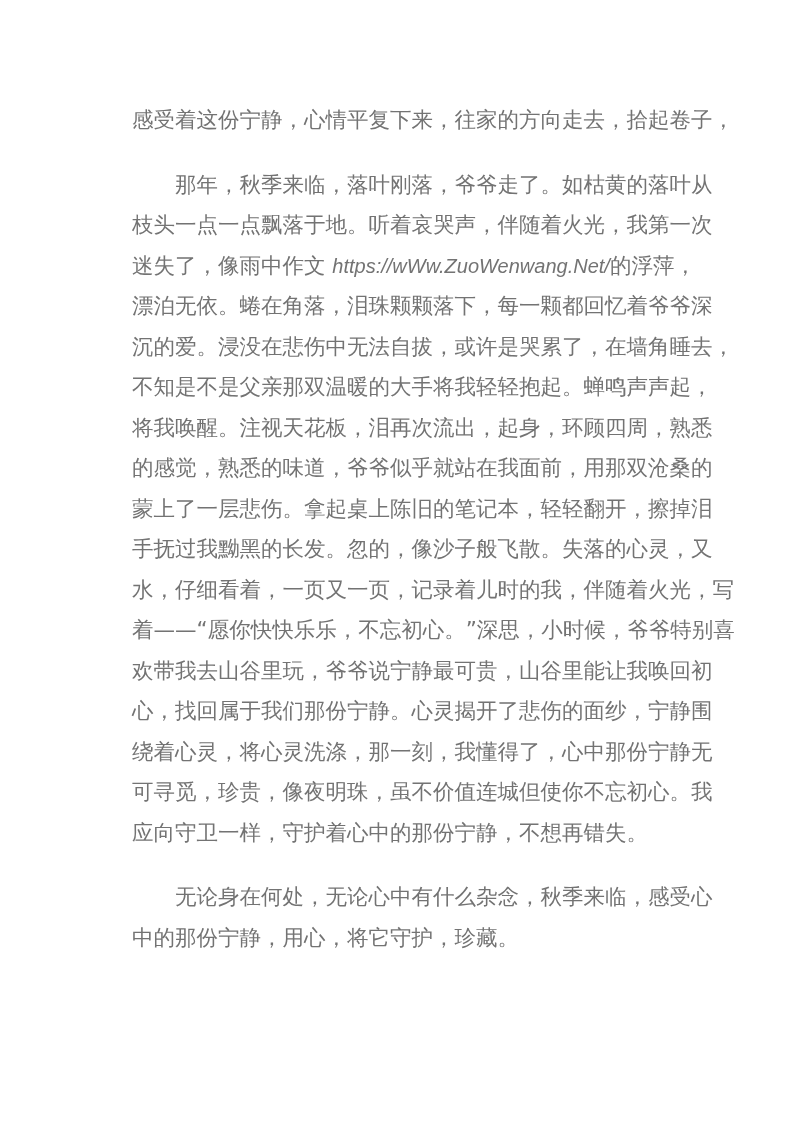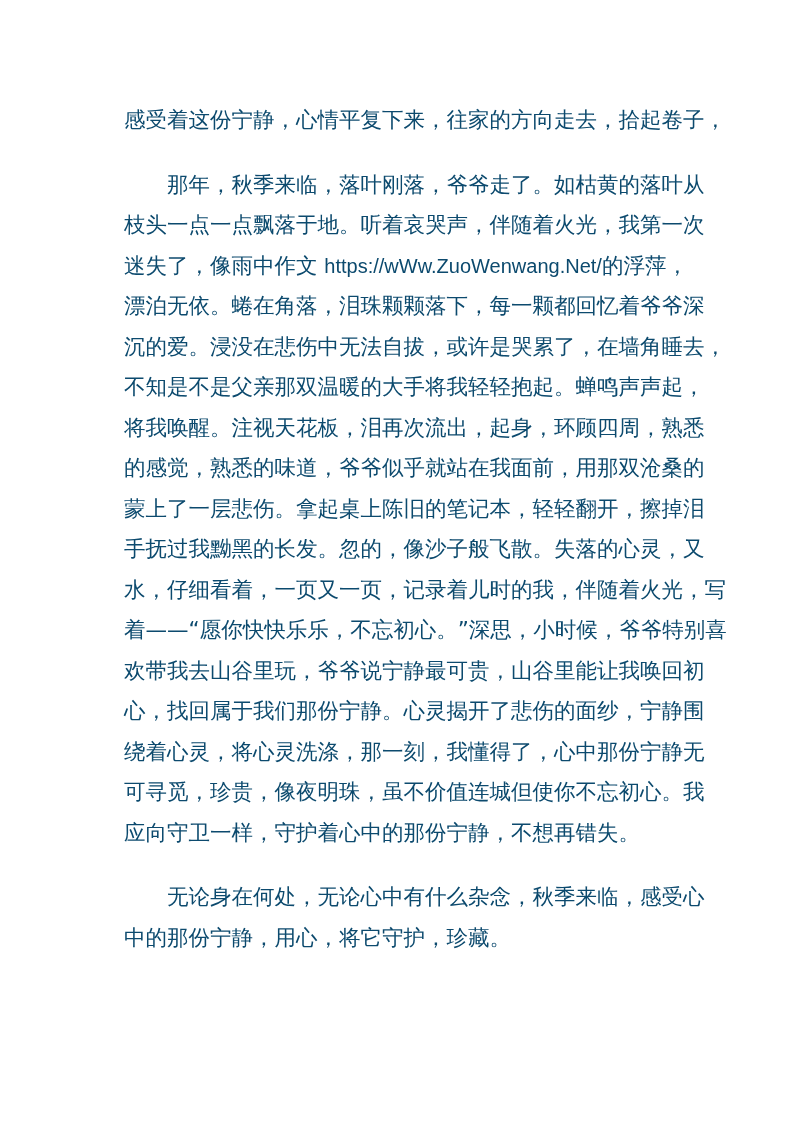--- a/index.html
+++ b/index.html
@@ -8,24 +8,24 @@
       background: #ffffff;
     }
     body {
       width: 800px;
       height: 1132px;
       position: relative;
       overflow: hidden;
     }
     .page {
       position: absolute;
-      left: 124px;
+      left: 132px;
       top: 100px;
       width: 562px;
-      color: #0c4a6e;
+      color: #737373;
       font-family: "DejaVu Sans", "Liberation Sans", sans-serif;
       font-size: 21.5px;
       line-height: 40.5px;
       letter-spacing: 0px;
     }
     .para {
       margin: 0;
       padding: 0;
       text-align: justify;
       text-justify: inter-ideograph;
@@ -42,20 +42,21 @@
     }
     .indent {
       padding-left: 43px;
     }
     .gap {
       height: 24px;
     }
     .url {
       font-family: "Liberation Sans", "DejaVu Sans", sans-serif;
       font-size: 20px;
+      font-style: italic;
     }
   </style>
 </head>
 <body>
 
 <div class="page">
 
   <div class="para">
     <span class="line">感受着这份宁静，心情平复下来，往家的方向走去，拾起卷子，</span>
   </div>

